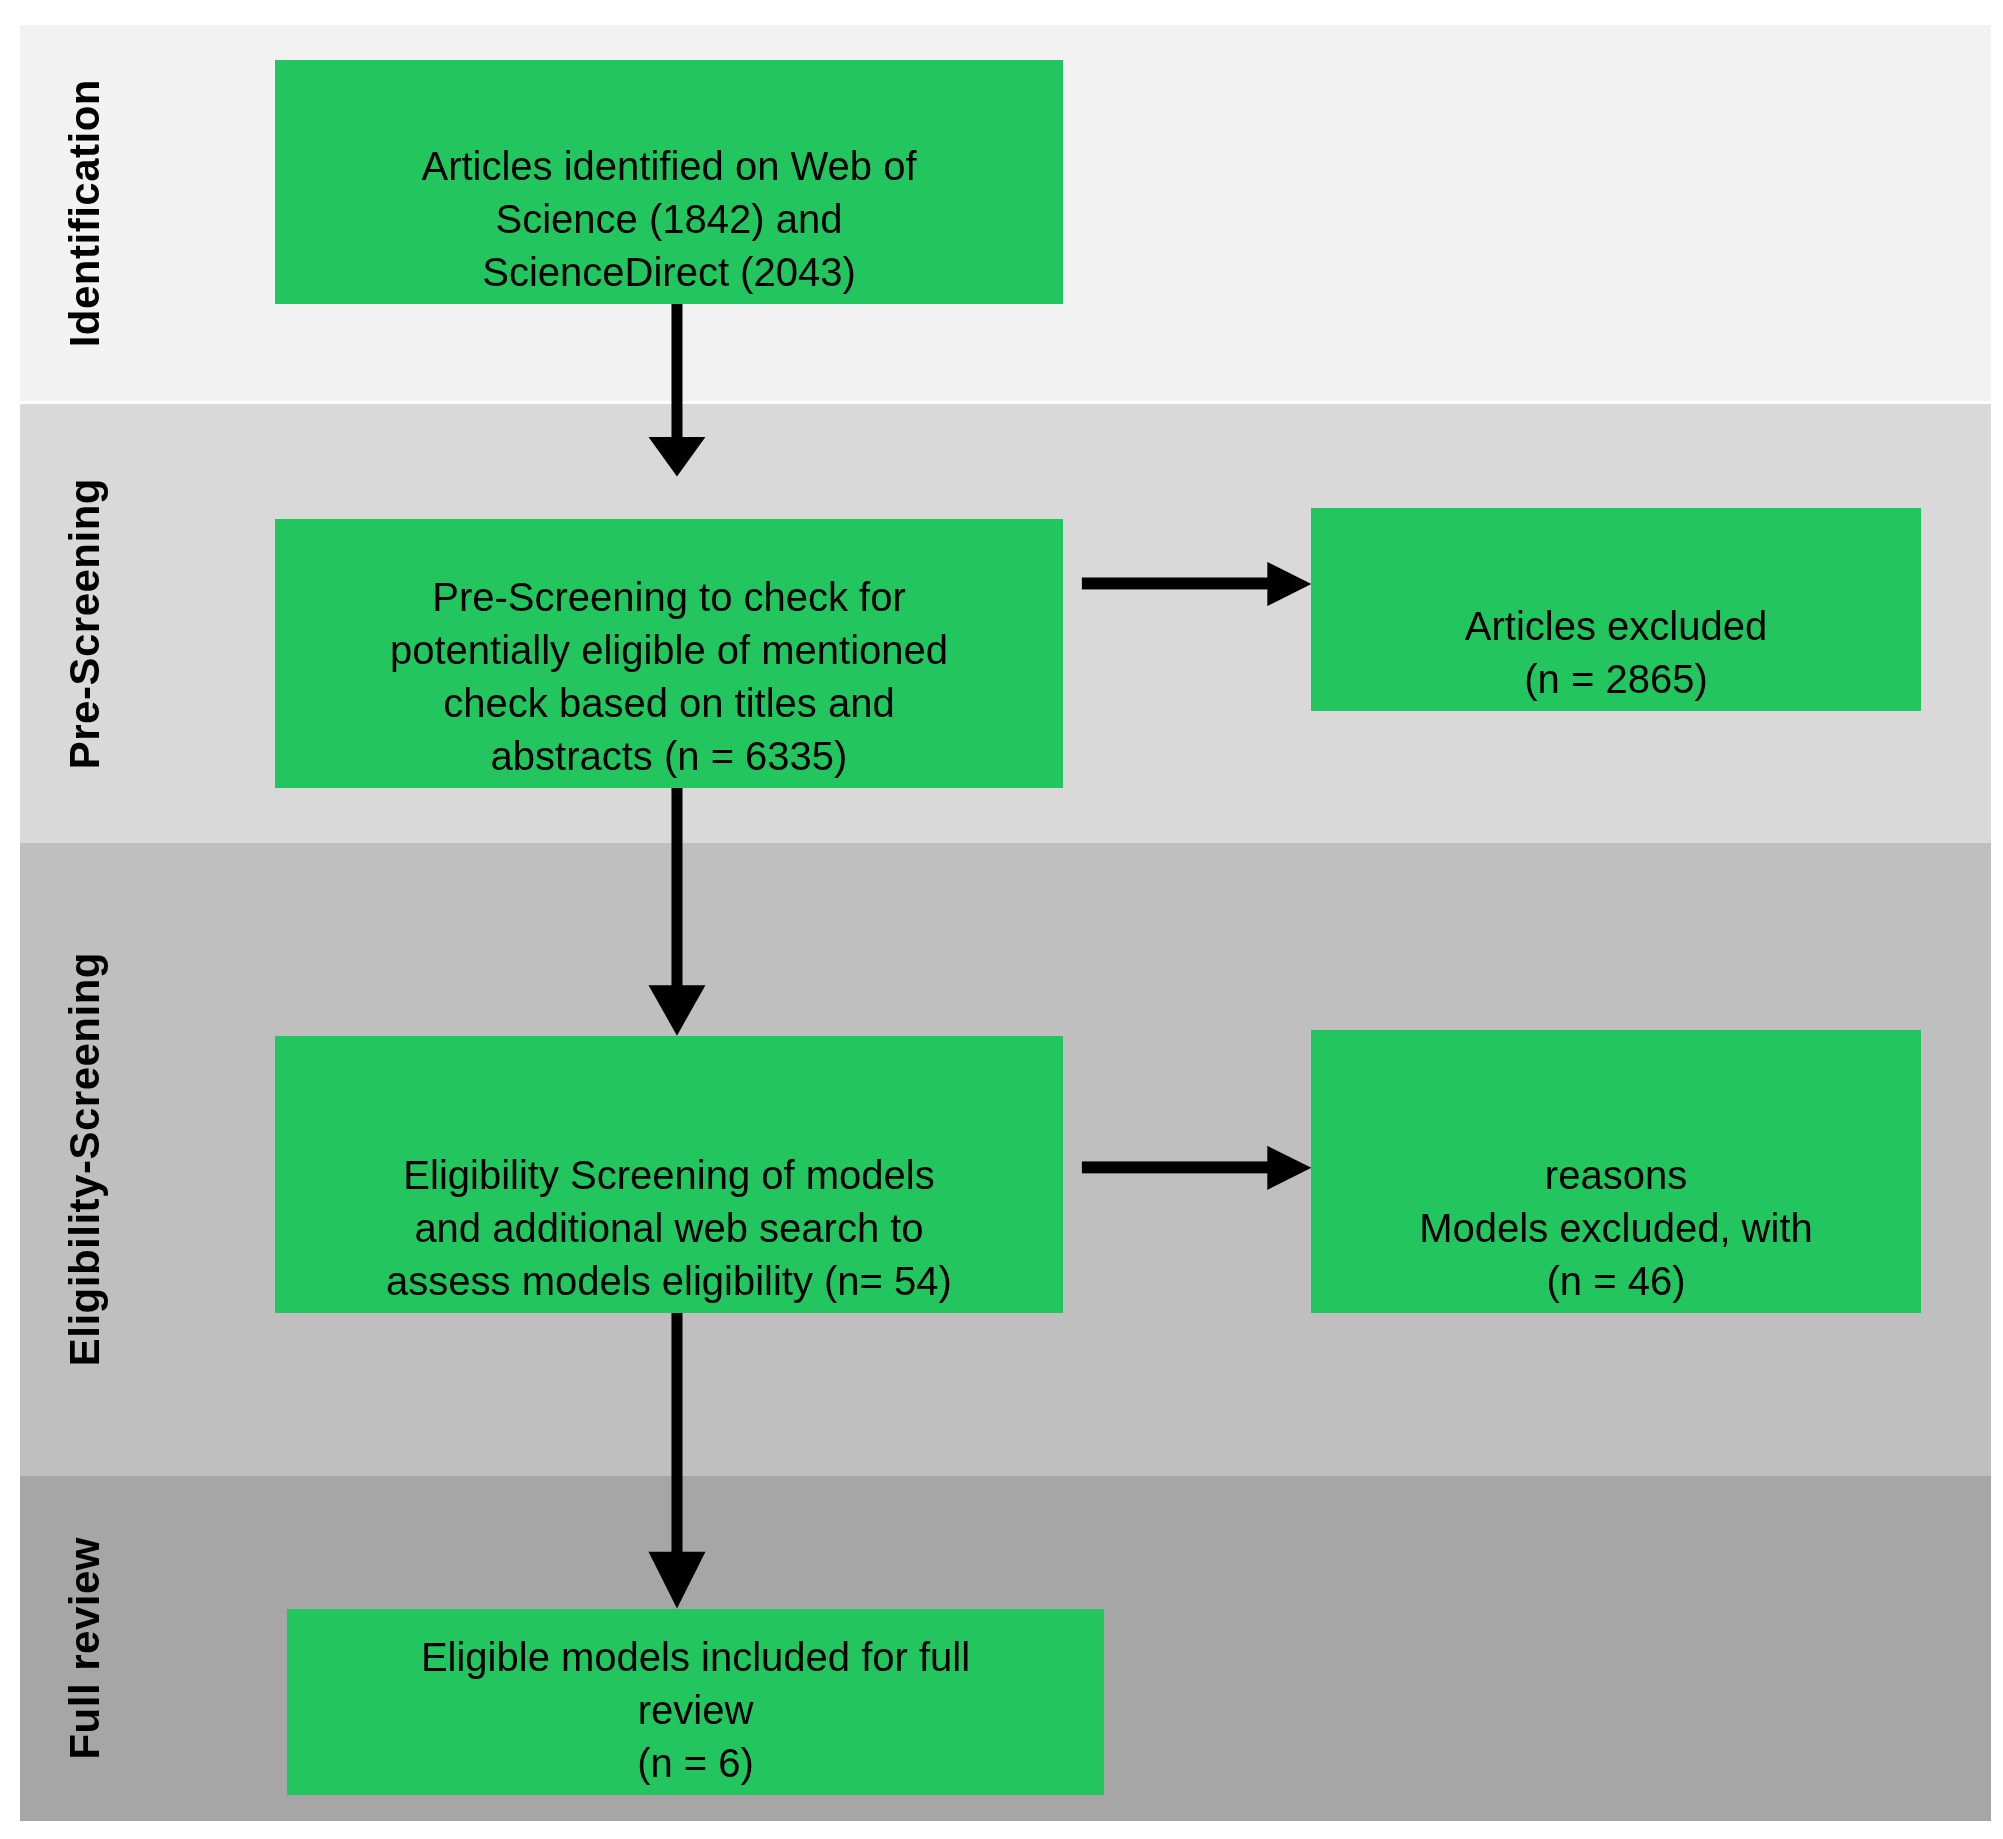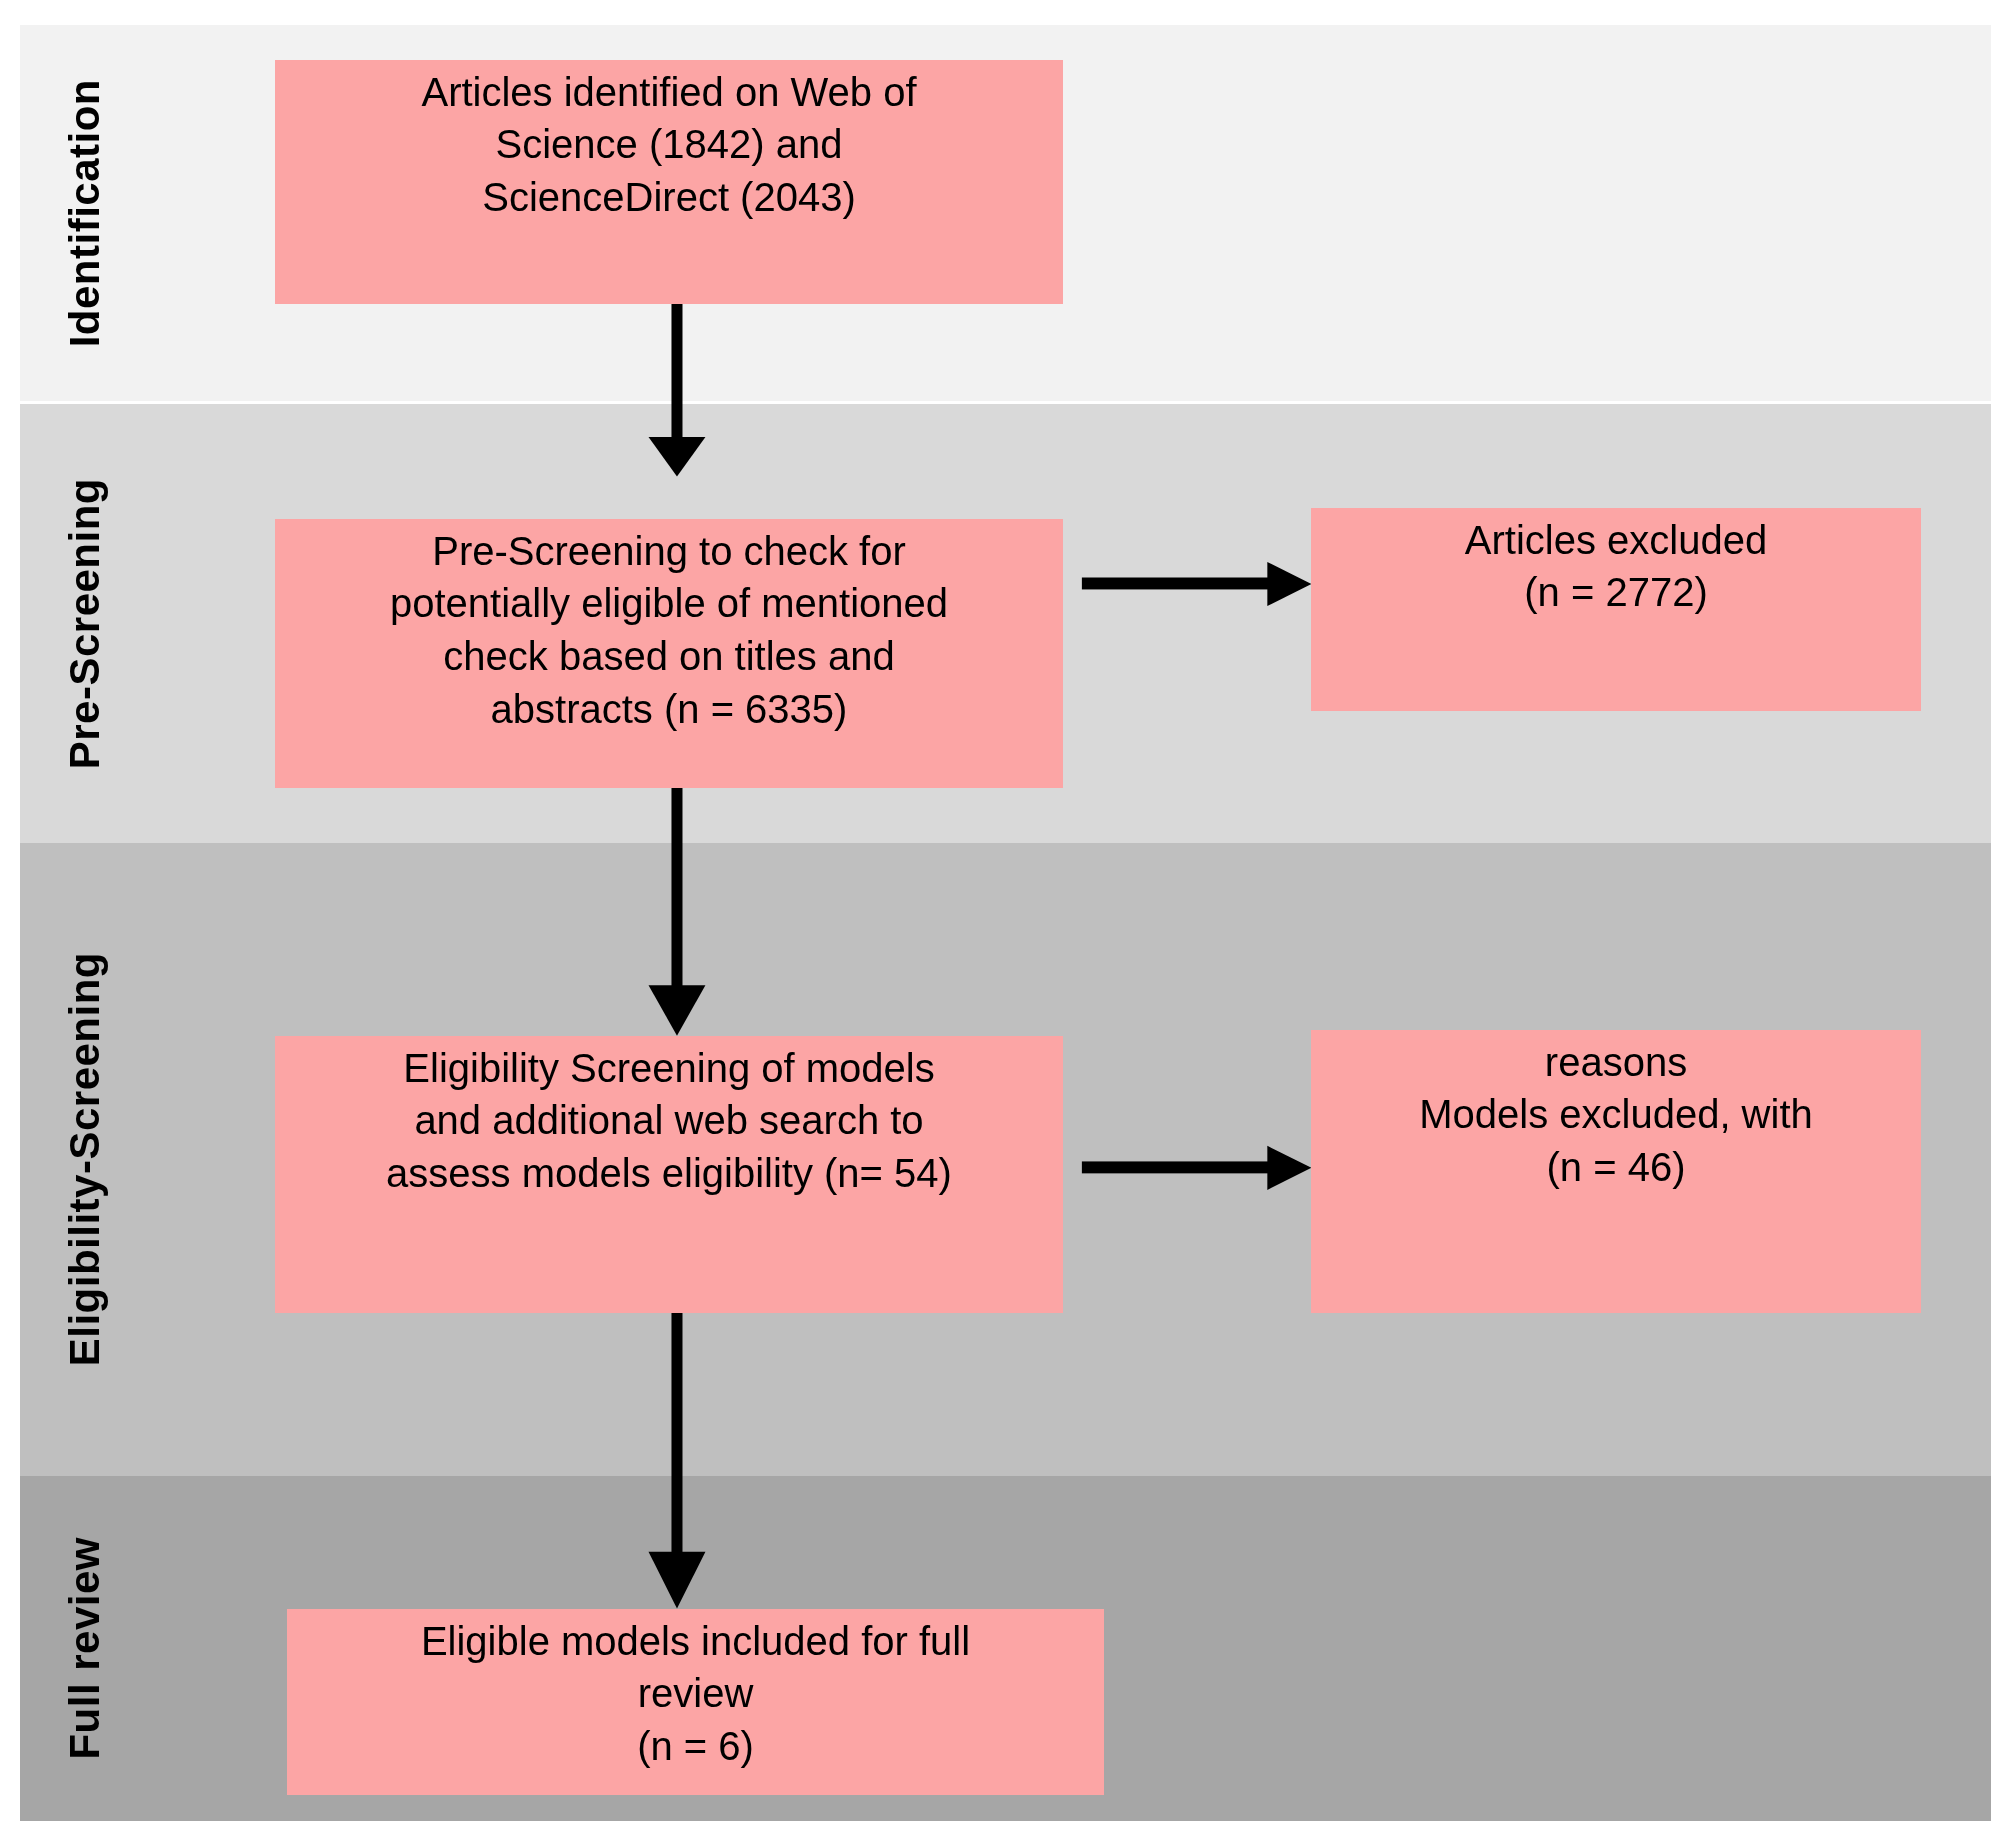--- a/index.html
+++ b/index.html
@@ -50,23 +50,23 @@
     line-height: 1;
     color: #000000;
     letter-spacing: 0.5px;
     margin-left: 44px;
     white-space: nowrap;
   }
 
   
   .node {
     position: absolute;
-    background: #fca5a5;
+    background: #22c55e;
     display: flex;
-    align-items: flex-start;
+    align-items: flex-end;
     justify-content: center;
     text-align: center;
     color: #000000;
     font-size: 40px;
     line-height: 1.32;
     padding: 5.5px 16.5px;
     box-sizing: border-box;
   }
   .node-identified   { left: 275px;  top: 60px;   width: 788px; height: 244px; }
   .node-prescreening { left: 275px;  top: 477px;  width: 788px; height: 269px; margin-top: 42px; }
@@ -155,21 +155,21 @@
       <div>Pre-Screening to check for</div>
       <div>potentially  eligible  of mentioned</div>
       <div>check based on titles and</div>
       <div>abstracts (n = 6335)</div>
     </div>
   </div>
 
   <div class="node node-excl-articles">
     <div>
       <div>Articles excluded</div>
-      <div>(n = 2772)</div>
+      <div>(n = 2865)</div>
     </div>
   </div>
 
   <div class="node node-eligibility">
     <div>
       <div>Eligibility  Screening of models</div>
       <div>and additional web search to</div>
       <div>assess models eligibility  (n= 54)</div>
     </div>
   </div>

